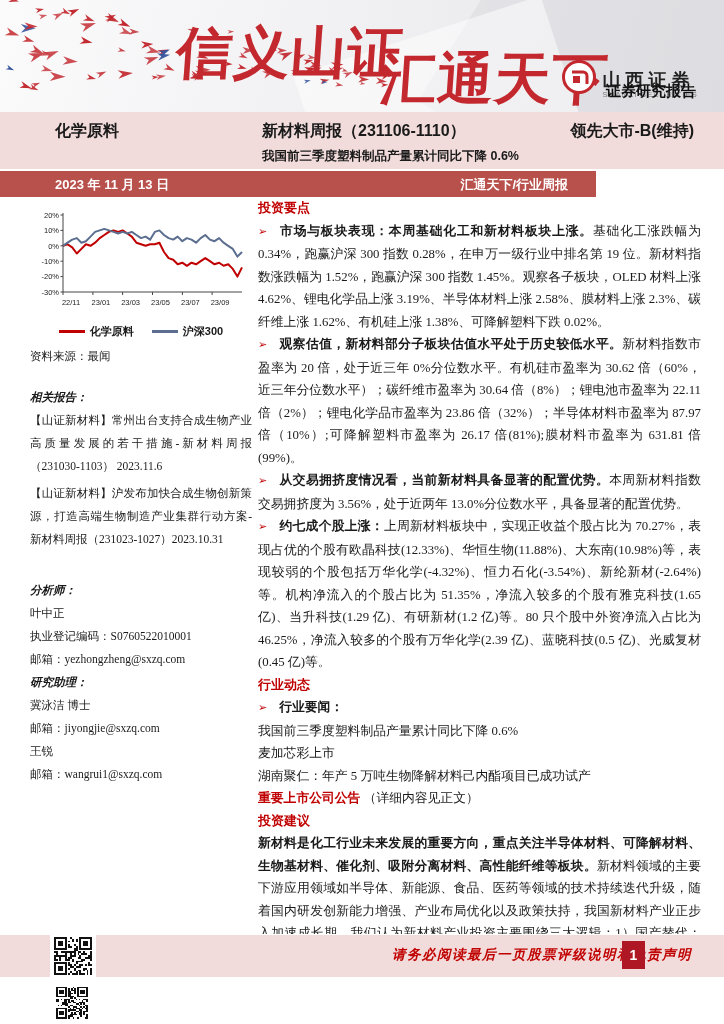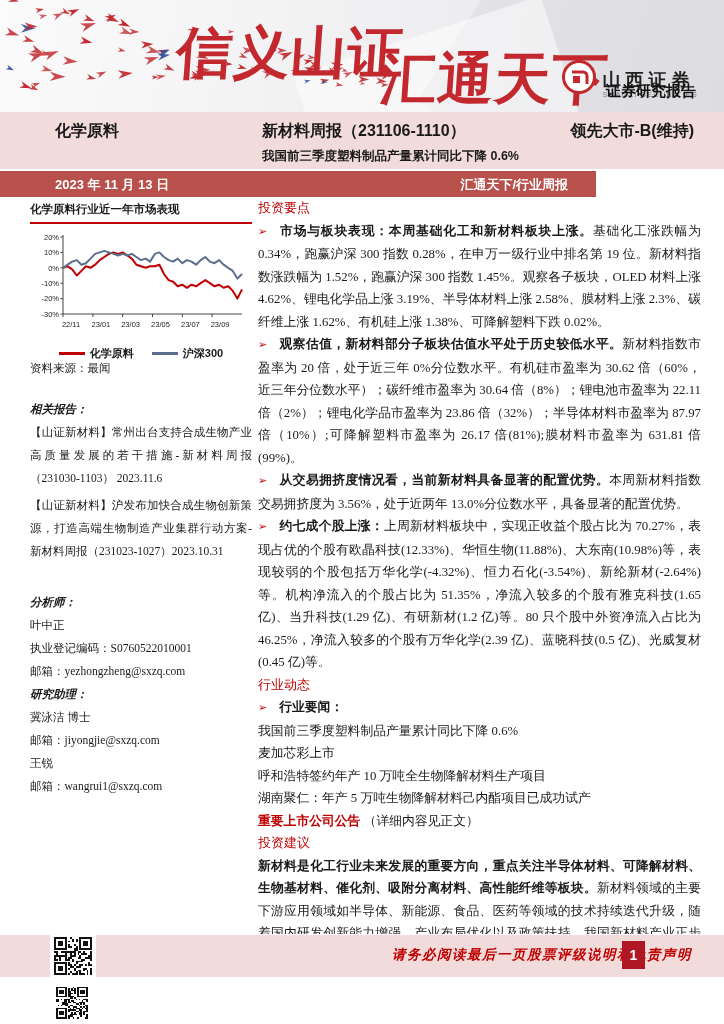--- a/index.html
+++ b/index.html
@@ -44,30 +44,30 @@
   .sidebar { position:absolute; left:30px; top:202px; width:222px; }
   .sb-chart-title { font-family:"Liberation Sans",sans-serif; font-weight:bold; font-size:11.5px;
      padding-bottom:5px; border-bottom:2px solid #c00000; }
   .chart-wrap { margin-top:8px; }
   .chart-wrap svg text.tick { font-family:"Liberation Sans",sans-serif; font-size:7.5px; fill:#222; }
   .chart-wrap svg line.ax { stroke:#444; stroke-width:1; }
   .legend { display:flex; justify-content:center; gap:18px; margin-top:2px;
      font-family:"Liberation Sans",sans-serif; font-size:11px; font-weight:bold; }
   .legend .item { display:flex; align-items:center; gap:5px; }
   .legend .sw { width:26px; height:3px; display:inline-block; }
-  .sb-source { font-size:11.5px; }
+  .sb-source { font-size:11.5px; margin-top:10px; }
   .sb-h { font-family:"Liberation Sans",sans-serif; font-weight:bold; font-size:11.5px;font-style:italic; }
   .sb-reports { margin-top:26px; }
   .sb-report { font-size:11.5px; line-height:23px; text-align:justify; margin-top:4px; }
   .sb-analysts { margin-top:28px; font-size:11.5px; line-height:23px; }
   .sb-analysts .row { line-height:23px; }
   
   .main { position:absolute; left:258px; top:197px; width:443px; height:737px; overflow:hidden;
      font-size:12.8px; line-height:22.5px; }
-  .sec-h { color:#c00000; font-weight:normal; font-family:"Liberation Sans",sans-serif; font-size:13px; }
+  .sec-h { color:#c00000; font-weight:bold; font-family:"Liberation Sans",sans-serif; font-size:13px; }
   .para { text-align:justify; }
   .bullet { color:#c00000; font-family:"DejaVu Sans",sans-serif; font-size:11px; padding-right:12px; }
   .b { font-weight:bold; }
   .red { color:#c00000; }
   .newsline { line-height:22.5px; }
   
   .footband { position:absolute; left:0; top:935px; width:724px; height:42px; background:#f2dcdb; }
   .disclaimer { position:absolute; left:392px; top:946px; color:#c00000; font-weight:bold;
      font-style:italic; font-size:13.5px; letter-spacing:1.5px; }
   .pagebox { position:absolute; left:622px; top:941px; width:23px; height:28px; background:#b01724;
@@ -199,21 +199,20 @@
     <span class="rating">领先大市-B(维持)</span>
     <span class="subtitle">我国前三季度塑料制品产量累计同比下降 0.6%</span>
   </div>
 
   <div class="dateband">
     <span class="d">2023 年 11 月 13 日</span>
     <span class="c">汇通天下/行业周报</span>
   </div>
 
   <div class="sidebar">
-    <div class="sb-chart-title">化学原料行业近一年市场表现</div>
     <div class="chart-wrap">
       <svg id="perf-chart" width="218" height="108" viewBox="0 0 218 108">
           <line x1="30.5" y1="5" x2="33" y2="5" class="ax"></line>
           <text x="29" y="7.7" text-anchor="end" class="tick">20%</text>
           <line x1="30.5" y1="20.4" x2="33" y2="20.4" class="ax"></line>
           <text x="29" y="23.099999999999998" text-anchor="end" class="tick">10%</text>
           <line x1="30.5" y1="35.8" x2="33" y2="35.8" class="ax"></line>
           <text x="29" y="38.5" text-anchor="end" class="tick">0%</text>
           <line x1="30.5" y1="51.199999999999996" x2="33" y2="51.199999999999996" class="ax"></line>
           <text x="29" y="53.9" text-anchor="end" class="tick">-10%</text>
@@ -275,21 +274,20 @@
 
     <div class="para"><span class="bullet">➢</span><span><span class="b">市场与板块表现：本周基础化工和新材料板块上涨。</span><span>基础化工涨跌幅为 0.34%，跑赢沪深 300 指数 0.28%，在申万一级行业中排名第 19 位。新材料指数涨跌幅为 1.52%，跑赢沪深 300 指数 1.45%。观察各子板块，OLED 材料上涨 4.62%、锂电化学品上涨 3.19%、半导体材料上涨 2.58%、膜材料上涨 2.3%、碳纤维上涨 1.62%、有机硅上涨 1.38%、可降解塑料下跌 0.02%。</span></span></div>
     <div class="para"><span class="bullet">➢</span><span><span class="b">观察估值，新材料部分子板块估值水平处于历史较低水平。</span><span>新材料指数市盈率为 20 倍，处于近三年 0%分位数水平。有机硅市盈率为 30.62 倍（60%，近三年分位数水平）；碳纤维市盈率为 30.64 倍（8%）；锂电池市盈率为 22.11 倍（2%）；锂电化学品市盈率为 23.86 倍（32%）；半导体材料市盈率为 87.97 倍（10%）;可降解塑料市盈率为 26.17 倍(81%);膜材料市盈率为 631.81 倍(99%)。</span></span></div>
     <div class="para"><span class="bullet">➢</span><span><span class="b">从交易拥挤度情况看，当前新材料具备显著的配置优势。</span><span>本周新材料指数交易拥挤度为 3.56%，处于近两年 13.0%分位数水平，具备显著的配置优势。</span></span></div>
     <div class="para"><span class="bullet">➢</span><span><span class="b">约七成个股上涨：</span><span>上周新材料板块中，实现正收益个股占比为 70.27%，表现占优的个股有欧晶科技(12.33%)、华恒生物(11.88%)、大东南(10.98%)等，表现较弱的个股包括万华化学(-4.32%)、恒力石化(-3.54%)、新纶新材(-2.64%)等。机构净流入的个股占比为 51.35%，净流入较多的个股有雅克科技(1.65 亿)、当升科技(1.29 亿)、有研新材(1.2 亿)等。80 只个股中外资净流入占比为 46.25%，净流入较多的个股有万华化学(2.39 亿)、蓝晓科技(0.5 亿)、光威复材(0.45 亿)等。</span></span></div>
 
     <div class="sec-h">行业动态</div>
     <div class="para"><span class="bullet">➢</span><span class="b">行业要闻：</span></div>
     <div class="newsline">我国前三季度塑料制品产量累计同比下降 0.6%</div>
     <div class="newsline">麦加芯彩上市</div>
-    <div class="newsline">呼和浩特签约年产 10 万吨全生物降解材料生产项目</div>
     <div class="newsline">湖南聚仁：年产 5 万吨生物降解材料己内酯项目已成功试产</div>
 
     <div><span class="b red">重要上市公司公告 </span><span>（详细内容见正文）</span></div>
 
     <div class="sec-h">投资建议</div>
     <div class="para"><span class="b">新材料是化工行业未来发展的重要方向，重点关注半导体材料、可降解材料、生物基材料、催化剂、吸附分离材料、高性能纤维等板块。</span><span>新材料领域的主要下游应用领域如半导体、新能源、食品、医药等领域的技术持续迭代升级，随着国内研发创新能力增强、产业布局优化以及政策扶持，我国新材料产业正步入加速成长期。我们认为新材料产业投资主要围绕三大逻辑：1）国产替代；2）政策推动；3）消费升级。</span></div>
   </div>
 
   <div class="footband"></div>
   <div class="disclaimer">请务必阅读最后一页股票评级说明和免责声明</div>

